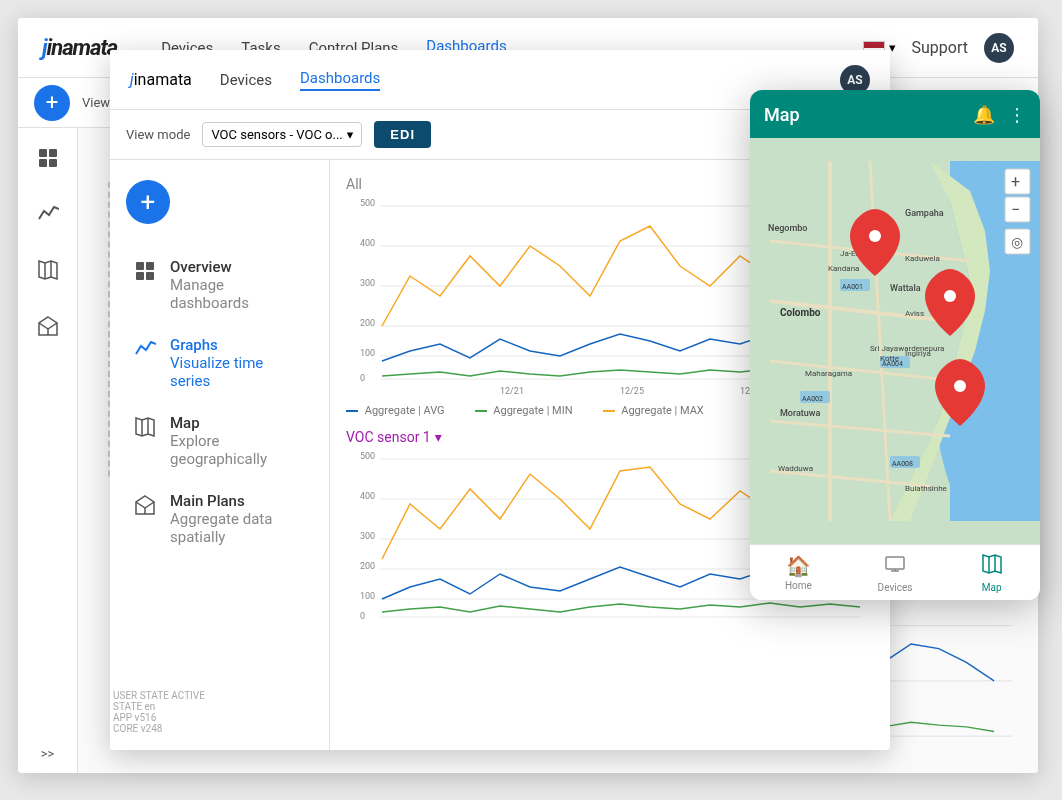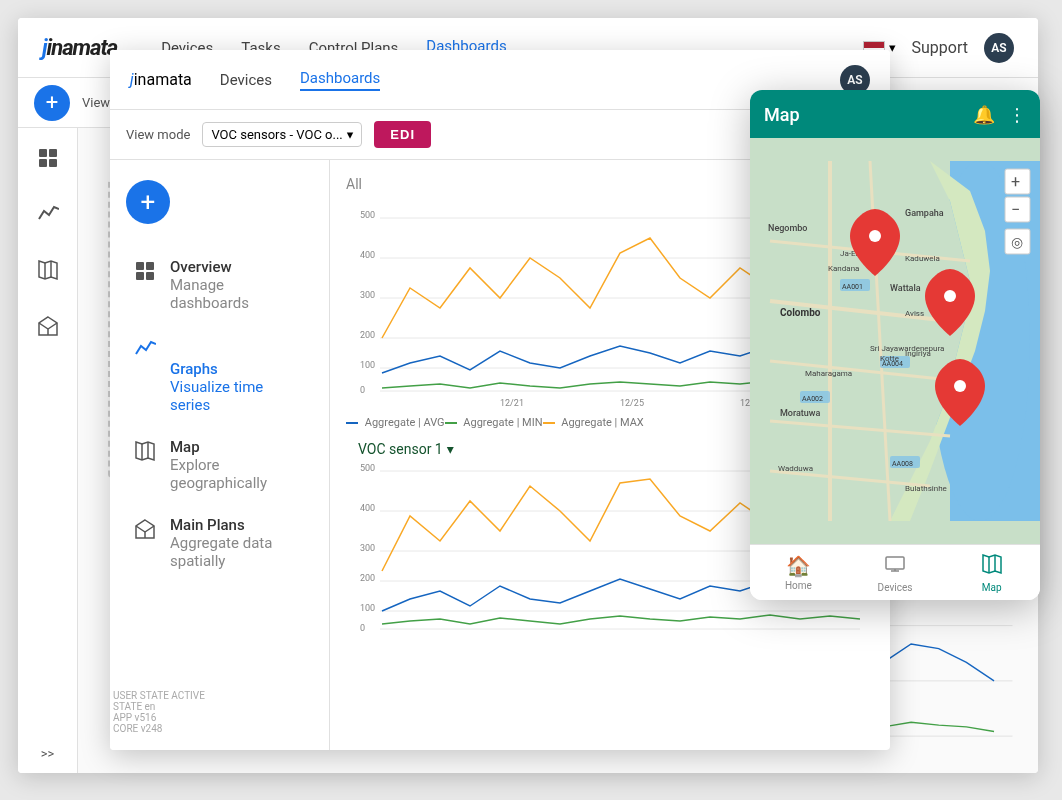--- a/index.html
+++ b/index.html
@@ -109,21 +109,21 @@
     .view-mode-select {
       border: 1px solid #ccc;
       border-radius: 4px;
       padding: 4px 8px;
       font-size: 13px;
       background: #fff;
       cursor: pointer;
       display: flex; align-items: center; gap: 4px;
     }
     .edit-btn {
-      background: #be185d;
+      background: #0c4a6e;
       color: #fff;
       border: none;
       border-radius: 4px;
       padding: 6px 16px;
       font-size: 13px;
       font-weight: 600;
       cursor: pointer;
       letter-spacing: 1px;
     }
     .fullscreen-btn {
@@ -259,21 +259,21 @@
     }
     .nav-item {
       display: flex;
       align-items: flex-start;
       gap: 12px;
       padding: 10px 8px;
       border-radius: 4px;
       cursor: pointer;
       margin-bottom: 4px;
     }
-    .nav-item.active .nav-item-title { color: #1a73e8; margin-top: 24px; }
+    .nav-item.active .nav-item-title { color: #1a73e8; }
     .nav-item-icon {
       font-size: 20px;
       color: #555;
       margin-top: 2px;
       min-width: 24px;
     }
     .nav-item.active .nav-item-icon { color: #1a73e8; }
     .nav-item-texts {}
     .nav-item-title {
       font-size: 15px;
@@ -286,33 +286,33 @@
     }
     .mid-chart-area {
       flex: 1;
       padding: 16px;
       overflow: hidden;
       position: relative;
     }
     .chart-header {
       font-size: 14px;
       color: #888;
-      margin-bottom: 16px;
+      margin-bottom: 4px;
     }
     .chart-section-title {
       font-size: 14px;
-      color: #14532d;
-      margin: 12px 12px 4px;
+      color: #a21caf;
+      margin: 12px 0 4px;
       display: flex;
       align-items: center;
       gap: 4px;
     }
     .chart-legend {
       display: flex;
-      gap: 0;
+      gap: 30px;
       font-size: 11px;
       color: #777;
       margin-top: 4px;
       align-items: center;
     }
     .legend-dot {
       width: 10px; height: 2px;
       display: inline-block;
       margin-right: 4px;
     }

